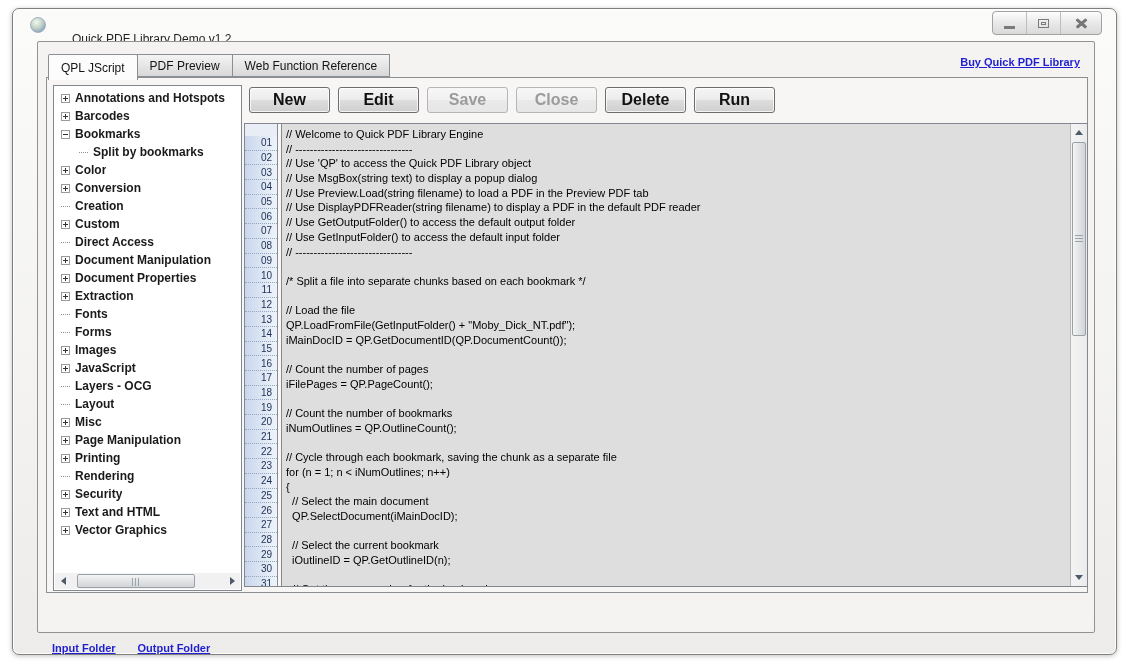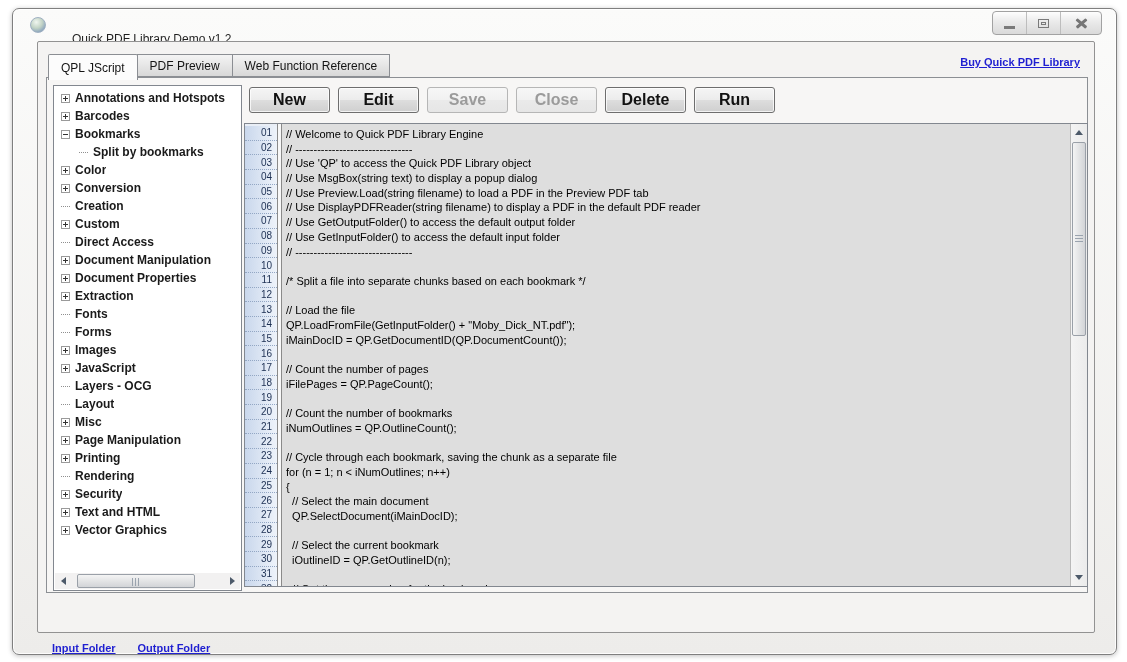--- a/index.html
+++ b/index.html
@@ -72,21 +72,21 @@
   .btn{width:81px;height:26px;border:1px solid #6e6e6e;border-radius:3px;
     background:linear-gradient(#f5f5f5,#ececec 48%,#ddd 52%,#cfcfcf);
     display:flex;align-items:center;justify-content:center;
     font-size:16px;font-weight:bold;color:#121212;box-shadow:inset 0 0 0 1px rgba(255,255,255,.75);box-sizing:border-box;}
   .btn-disabled{border-color:#b6b6b6;color:#9b9b9b;box-shadow:none;
     background:linear-gradient(#f7f7f7,#f1f1f1 48%,#eaeaea 52%,#e6e6e6);}
 
   
   .editor{position:absolute;left:197px;top:45px;width:844px;height:464px;background:#dedede;
     border:1px solid #82878f;box-sizing:border-box;overflow:hidden;}
-  .gutter{position:absolute;left:0;top:0;bottom:0;width:33px;padding-top:2px;background:#e9eef6;
+  .gutter{position:absolute;left:0;top:0;bottom:0;width:33px;padding-top:12px;background:#e9eef6;
     border-right:1px solid #8a8a8a;box-sizing:border-box;overflow:hidden;}
   .gcell{height:14.7px;box-sizing:border-box;display:flex;align-items:center;justify-content:flex-end;
     padding-right:5px;font-size:10px;color:#1c2f52;
     background:linear-gradient(to right,#c9d7ec,#eef3fa);border-bottom:1px dotted #93a7c4;}
   .gsep{position:absolute;left:33px;top:0;bottom:0;width:3px;background:#f8f8f8;border-right:1px solid #8a8a8a;}
   .codecol{position:absolute;left:37px;top:0;right:17px;bottom:0;padding:3px 0 0 4px;overflow:hidden;}
   .cline{height:14.7px;line-height:14.7px;font-size:11px;color:#000;white-space:pre;}
 
   .vscroll{position:absolute;right:0;top:0;bottom:0;width:17px;background:linear-gradient(to right,#f4f4f4,#ebebeb);
     border-left:1px solid #b9b9b9;box-sizing:border-box;}

